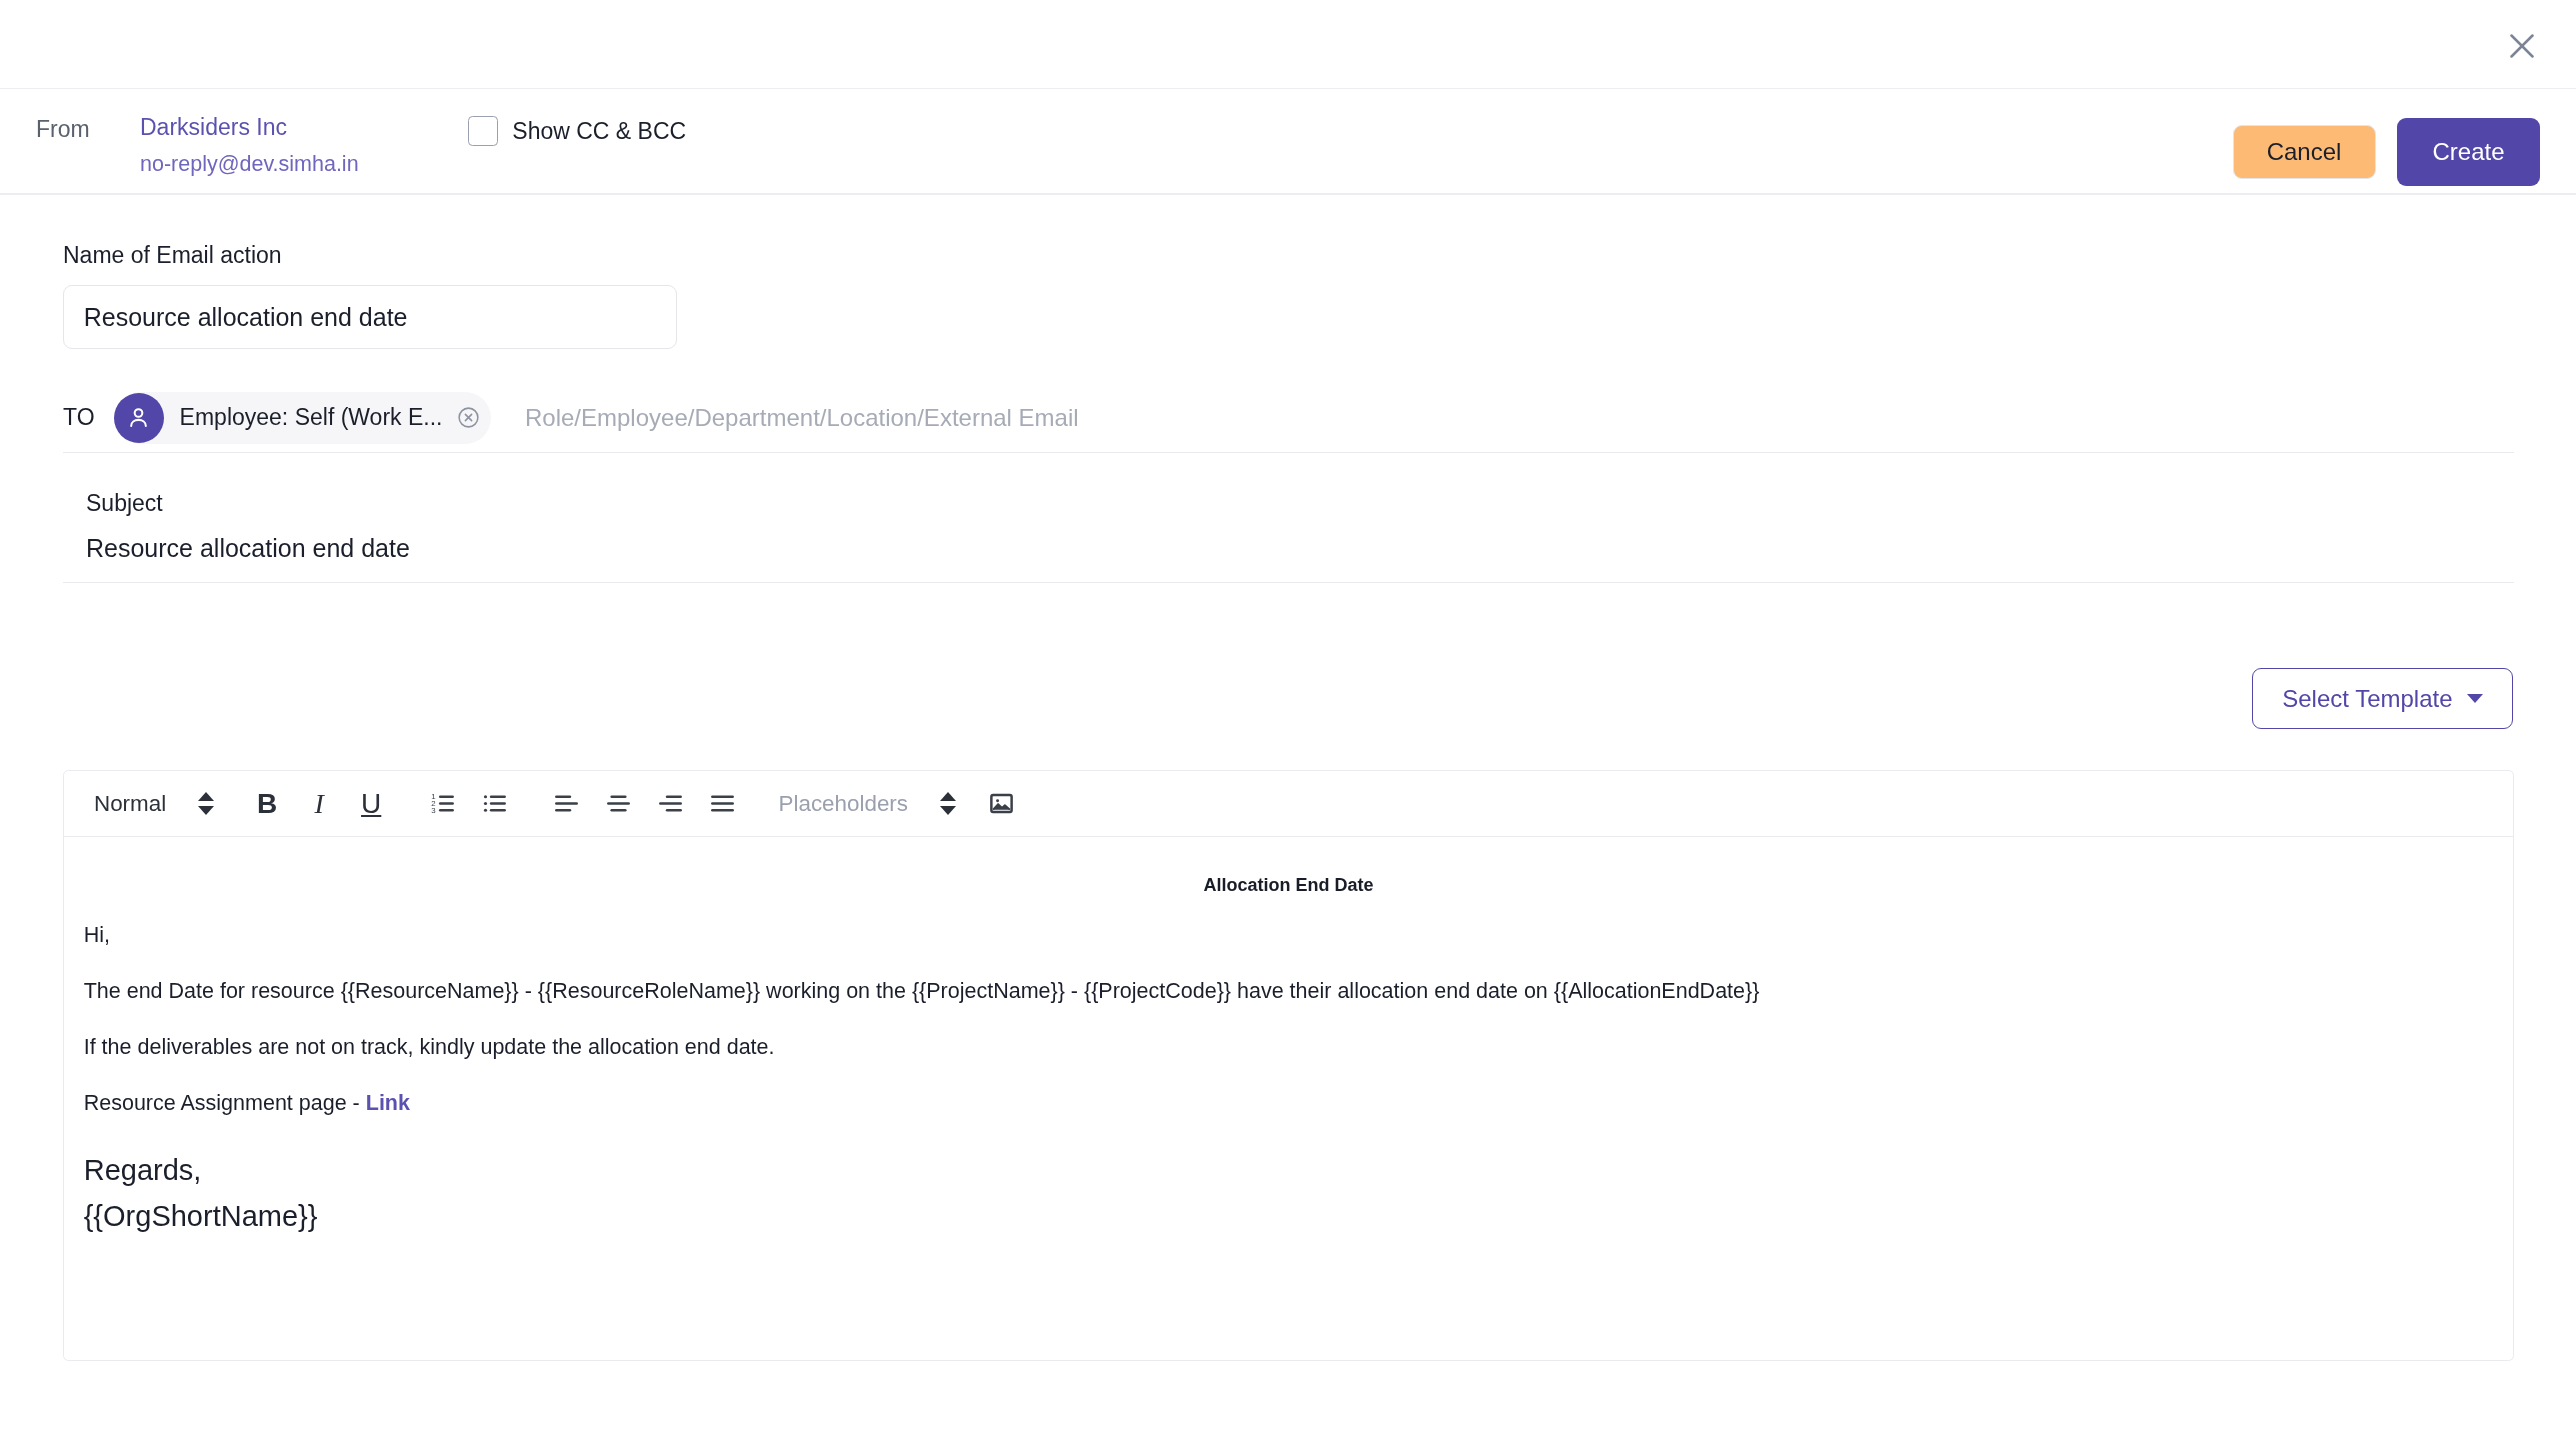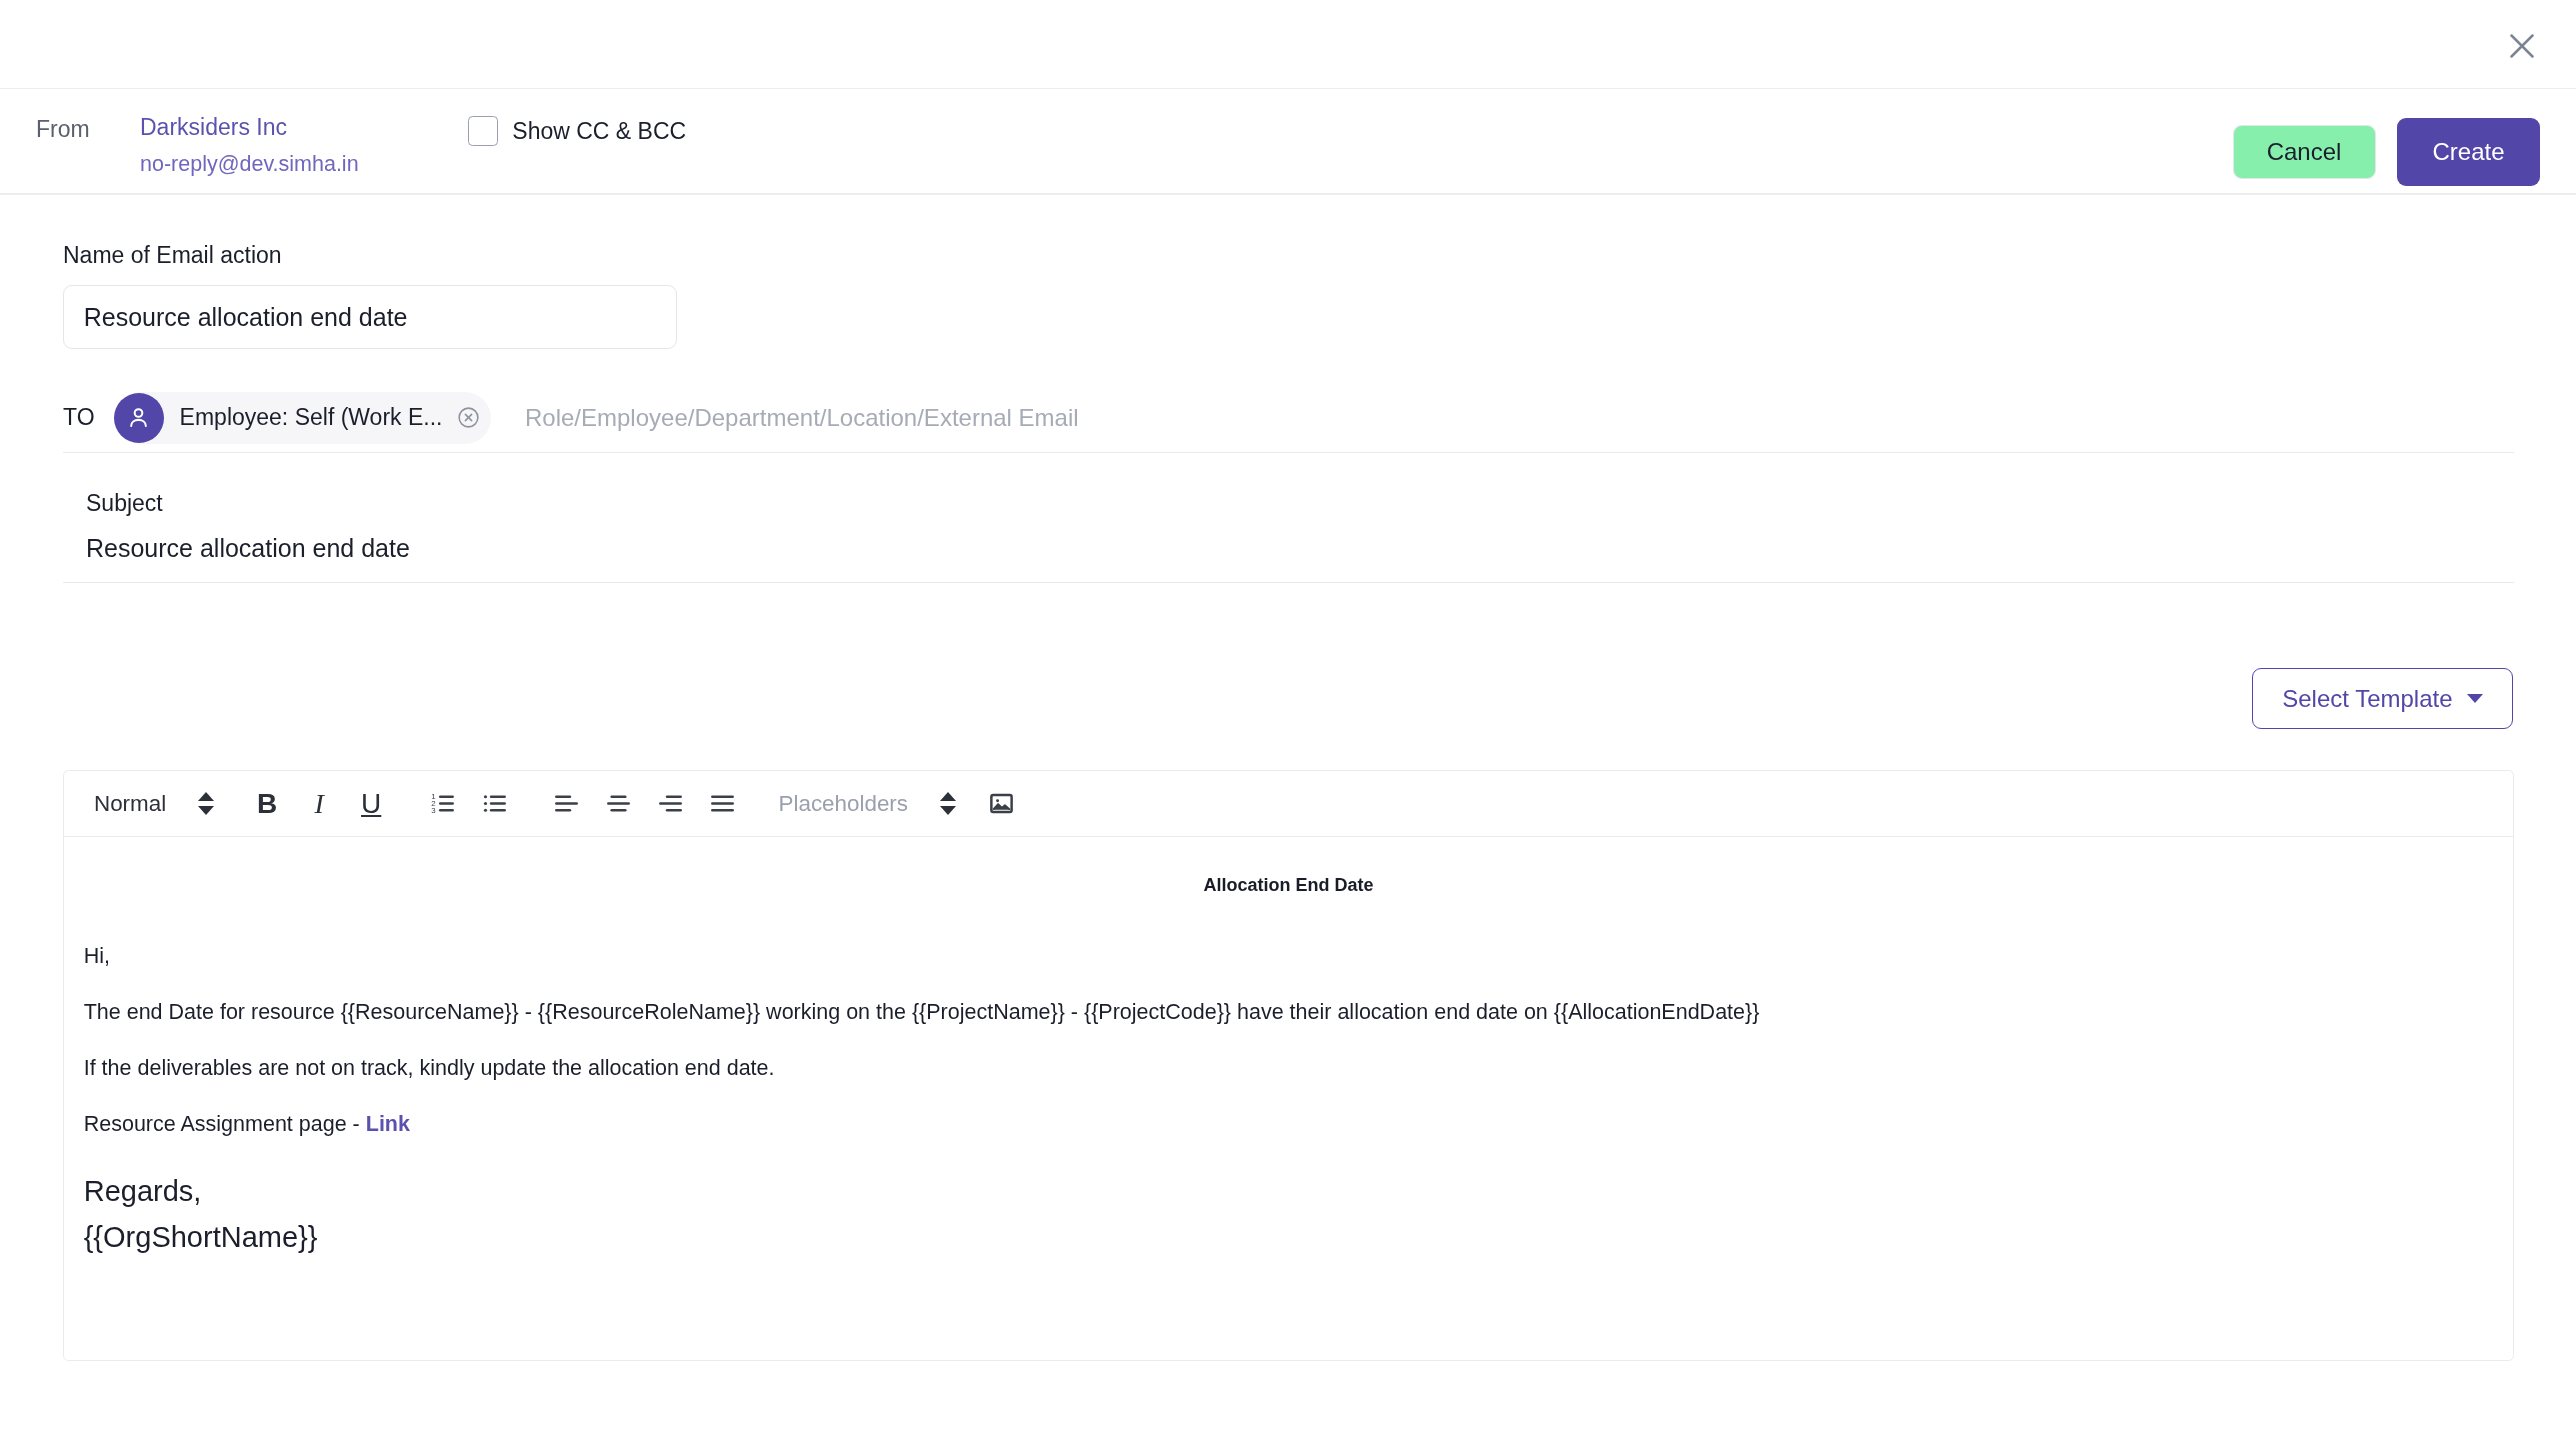--- a/index.html
+++ b/index.html
@@ -47,21 +47,21 @@
     display: inline-block; cursor: pointer;
   }
   .cc-label { font-size: 23px; color: #1b1f2b; }
 
   .hdr-actions { position: absolute; right: 36px; top: 27px; display: flex; align-items: center; gap: 21.5px; }
   .btn {
     font-family: "Liberation Sans", sans-serif; font-size: 24px; border-radius: 9px;
     cursor: pointer; display: flex; align-items: center; justify-content: center;
   }
   .btn-cancel {
-    width: 143px; height: 54px; background: #86efac; color: #1b1f2b;
+    width: 143px; height: 54px; background: #fdba74; color: #1b1f2b;
     border: 1.8px solid #e3e5e9;
   }
   .btn-create {
     width: 143px; height: 68px; background: #5246a8; color: #ffffff; border: none;
   }
 
   
   .body { position: absolute; left: 0; top: 198px; width: 2576px; }
 
   .field-label { font-size: 23px; color: #1b1f2b; }
@@ -131,21 +131,21 @@
   .tb-btn.txt { font-size: 28px; color: #2c3039; }
   .ital { font-style: italic; font-family: "Liberation Serif", serif; }
   .undl { text-decoration: underline; }
 
   .canvas { padding: 0; position: relative; height: 523px; }
   .doc-title {
     text-align: center; font-size: 18px; font-weight: 700; color: #191d28;
     margin-top: 38px;
   }
   .doc-p { font-size: 21.5px; color: #1b1f2b; margin-left: 19.7px; margin-top: 27px; line-height: 1.35; }
-  .doc-p.first { margin-top: 46px; }
+  .doc-p.first { margin-top: 25px; }
   .lnk { color: #5b52b0; font-weight: bold; }
   .doc-sig { font-size: 29px; color: #1b1f2b; margin-left: 19.7px; margin-top: 29px; line-height: 1.6; }
 </style>
 </head>
 <body>
 
 <div class="page">
 
   <div class="titlebar">
     <div class="close-btn">

